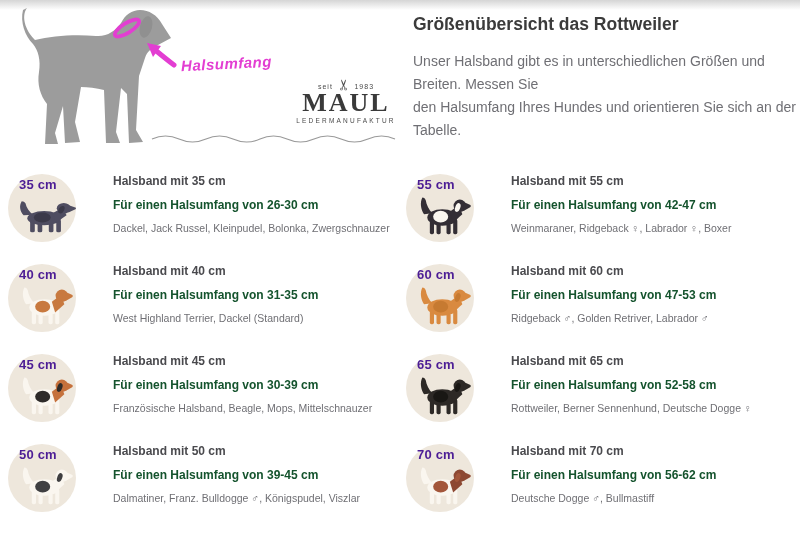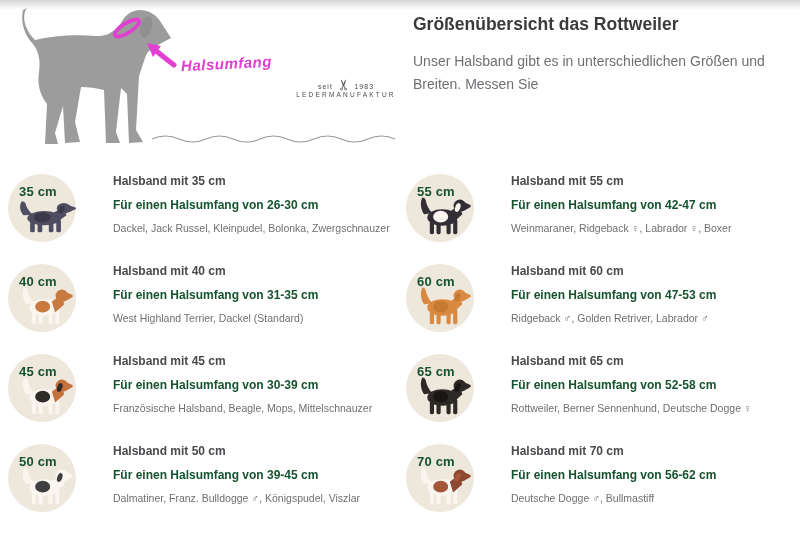--- a/index.html
+++ b/index.html
@@ -29,22 +29,22 @@
     font-weight:bold;letter-spacing:2px;line-height:26px;color:#3a3a3a;}
   .logo-sub{font-size:6.5px;letter-spacing:2.2px;color:#4a4a4a;margin-top:1px;}
 
   
   .page-title{position:absolute;left:413px;top:14px;font-size:17.5px;font-weight:bold;color:#3b3b3b;}
   .intro{position:absolute;left:413px;top:50px;width:385px;font-size:14px;line-height:23px;color:#6f6f74;}
 
   
   .card{position:absolute;width:392px;height:86px;}
   .badge{position:absolute;left:0;top:2px;width:68px;height:68px;border-radius:50%;background:#eee7dc;}
-  .badge-label{position:absolute;left:11px;top:10px;font-size:13px;font-weight:bold;
-    color:#14532d;letter-spacing:.2px;}
+  .badge-label{position:absolute;left:11px;top:3px;font-size:13px;font-weight:bold;
+    color:#4c1d95;letter-spacing:.2px;}
   .dog{position:absolute;right:3px;bottom:7px;width:54px;height:40px;}
   .dog-long{transform:scale(1.12,.85);transform-origin:50% 68%;}
   .info{position:absolute;left:105px;top:0;width:287px;}
   .info div{position:absolute;white-space:nowrap;}
   .l1{top:2px;font-size:12px;font-weight:bold;color:#4a4a4e;}
   .l2{top:26px;font-size:12px;font-weight:bold;color:#14532d;}
   .l3{top:50px;font-size:10.5px;color:#6f6f74;}
   .hidden-defs{position:absolute;width:0;height:0;overflow:hidden;}
 </style>
 </head>
@@ -79,26 +79,28 @@
   <path d="M152,139 c9,-4 18,-4 27,0 c9,4 18,4 27,0 c9,-4 18,-4 27,0 c9,4 18,4 27,0 c9,-4 18,-4 27,0 c9,4 18,4 27,0 c9,-4 18,-4 27,0 c9,4 18,4 27,0 c9,-4 18,-4 27,0" fill="none" stroke="#9a9a9a" stroke-width="1.2"></path>
 </svg>
 <div class="halsumfang-label">Halsumfang</div>
 
 <div class="logo">
   <div class="logo-top">
     <span>seit</span>
     <span class="scissors">✂</span>
     <span>1983</span>
   </div>
+  <div class="logo-word">MAUL</div>
   <div class="logo-sub">LEDERMANUFAKTUR</div>
 </div>
 
 <h1 class="page-title" style="margin:0">Größenübersicht das Rottweiler</h1>
 <div class="intro">
   <div>Unser Halsband gibt es in unterschiedlichen Größen und Breiten. Messen Sie</div>
+  <div>den Halsumfang Ihres Hundes und orientieren Sie sich an der Tabelle.</div>
 </div>
 
 <div class="card" style="left:8px;top:172px">
   <div class="badge">
     <span class="badge-label">35 cm</span>
     <svg class="dog dog-long" viewBox="0 0 64 48" style="--c1:#4f4d61;--c2:#3b3949;--c3:#4f4d61">
         <use href="#dog-sym"></use>
       </svg>
   </div>
   <div class="info">

